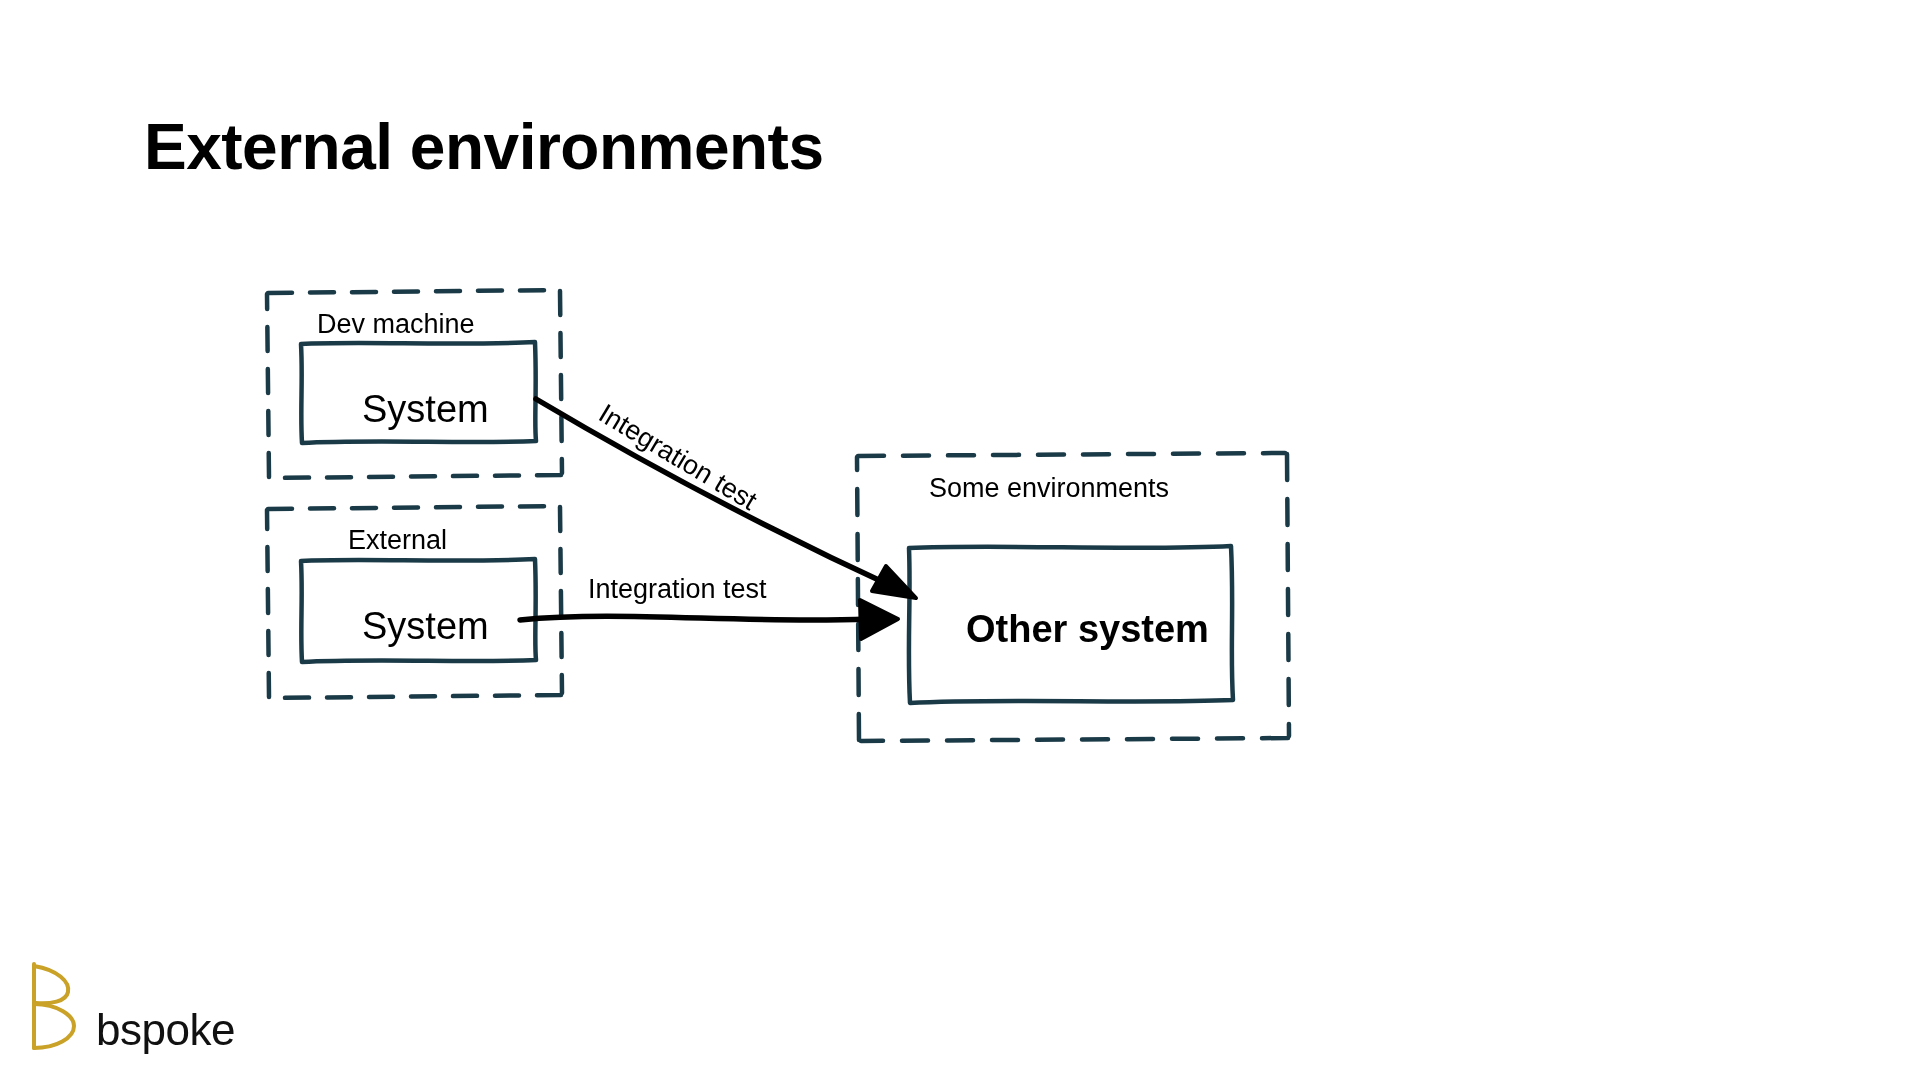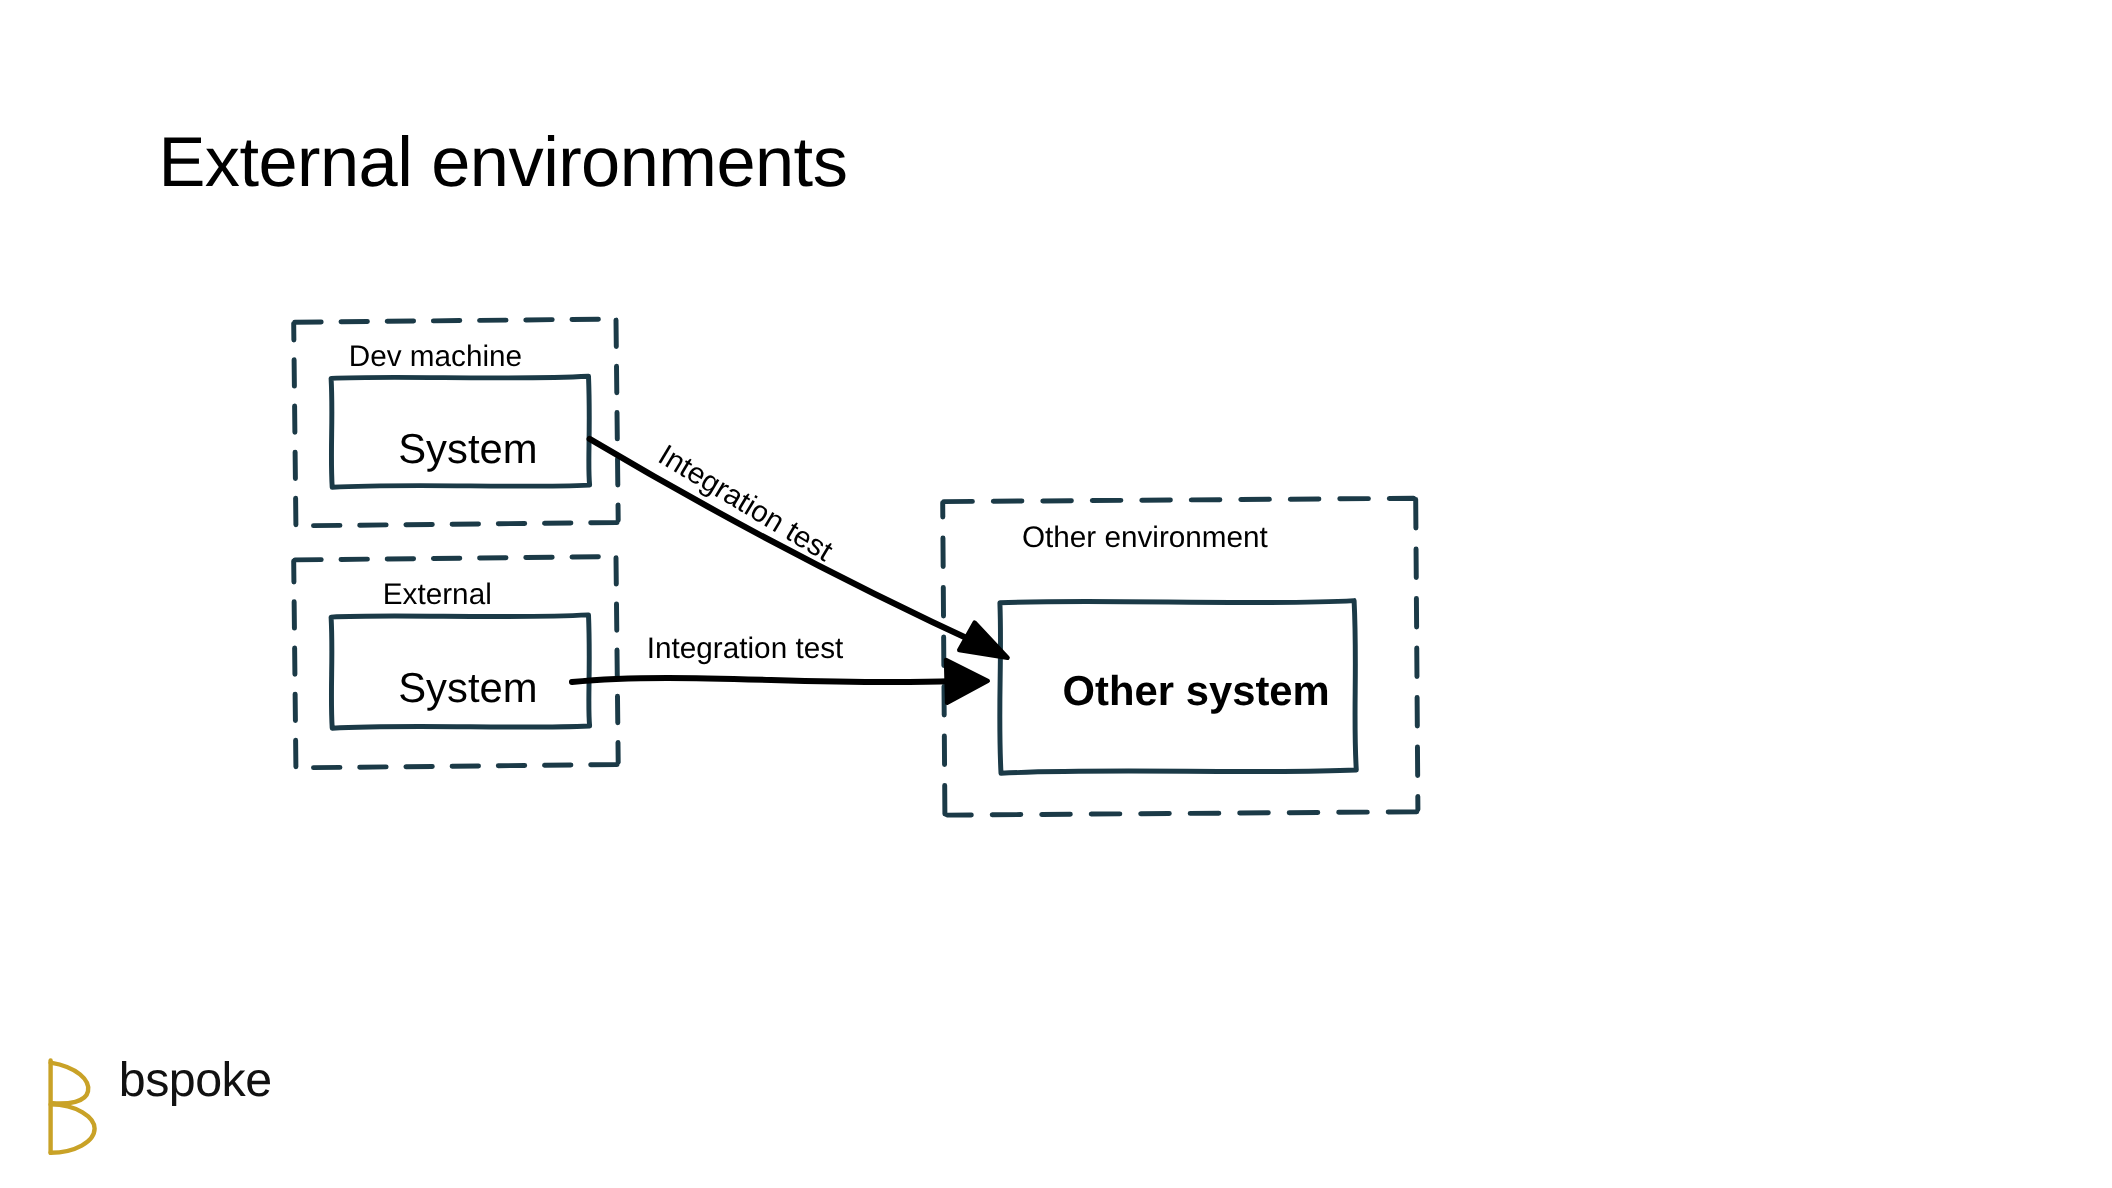--- a/index.html
+++ b/index.html
@@ -15,21 +15,21 @@
     font-family: "Liberation Sans", sans-serif;
     color: #000000;
   }
 
   
   #slide-title {
     position: absolute;
     left: 144px;
     top: 112px;
     font-size: 64px;
-    font-weight: 400;
+    font-weight: 700;
     letter-spacing: -0.5px;
     color: #000000;
     white-space: nowrap;
     line-height: 1.1;
   }
 
   
   #diagram-canvas {
     position: absolute;
     left: 0;
@@ -53,24 +53,24 @@
     white-space: nowrap;
     line-height: 1;
   }
   .diagram-label.box-text { font-size: 38px; }
   .diagram-label.group-text { font-size: 27px; }
   .diagram-label.edge-text { font-size: 27px; }
 
   
   #brand-logo {
     position: absolute;
-    left: 36px;
+    left: 24px;
     top: 960px;
     display: flex;
-    align-items: flex-start;
+    align-items: flex-end;
     gap: 14px;
   }
   #brand-logo .mark {
     width: 58px;
     height: 92px;
     flex: 0 0 auto;
   }
   #brand-logo .wordmark {
     font-family: "Liberation Sans", sans-serif;
     font-size: 44px;
@@ -130,21 +130,21 @@
       <path d="M520,620 C620,610 740,624 868,619" fill="none" stroke="#000000" stroke-width="5.5" stroke-linecap="round"></path>
       <path d="M898,619 L860,600 L861,639 Z" fill="#000000" stroke="#000000" stroke-width="4" stroke-linejoin="round"></path>
     </g>
   </svg>
 </div>
 
 <div class="diagram-label group-text" style="left:317px; top:311px;text-align:right;">Dev machine</div>
 
 <div class="diagram-label group-text" style="left:348px; top:527px;">External</div>
 
-<div class="diagram-label group-text" style="left:929px; top:475px;">Other environment</div>
+<div class="diagram-label group-text" style="left:929px; top:475px;">Some environments</div>
 
 <div class="diagram-label box-text" style="left:362px; top:390px;">System</div>
 
 <div class="diagram-label box-text" style="left:362px; top:607px;">System</div>
 
 <div class="diagram-label box-text" style="left:966px; top:610px;font-weight:bold;">Other system</div>
 
 <div class="diagram-label edge-text" style="left:608px; top:400px; transform: rotate(31deg); transform-origin: left top;">Integration test</div>
 
 <div class="diagram-label edge-text" style="left:588px; top:576px;">Integration test</div>

